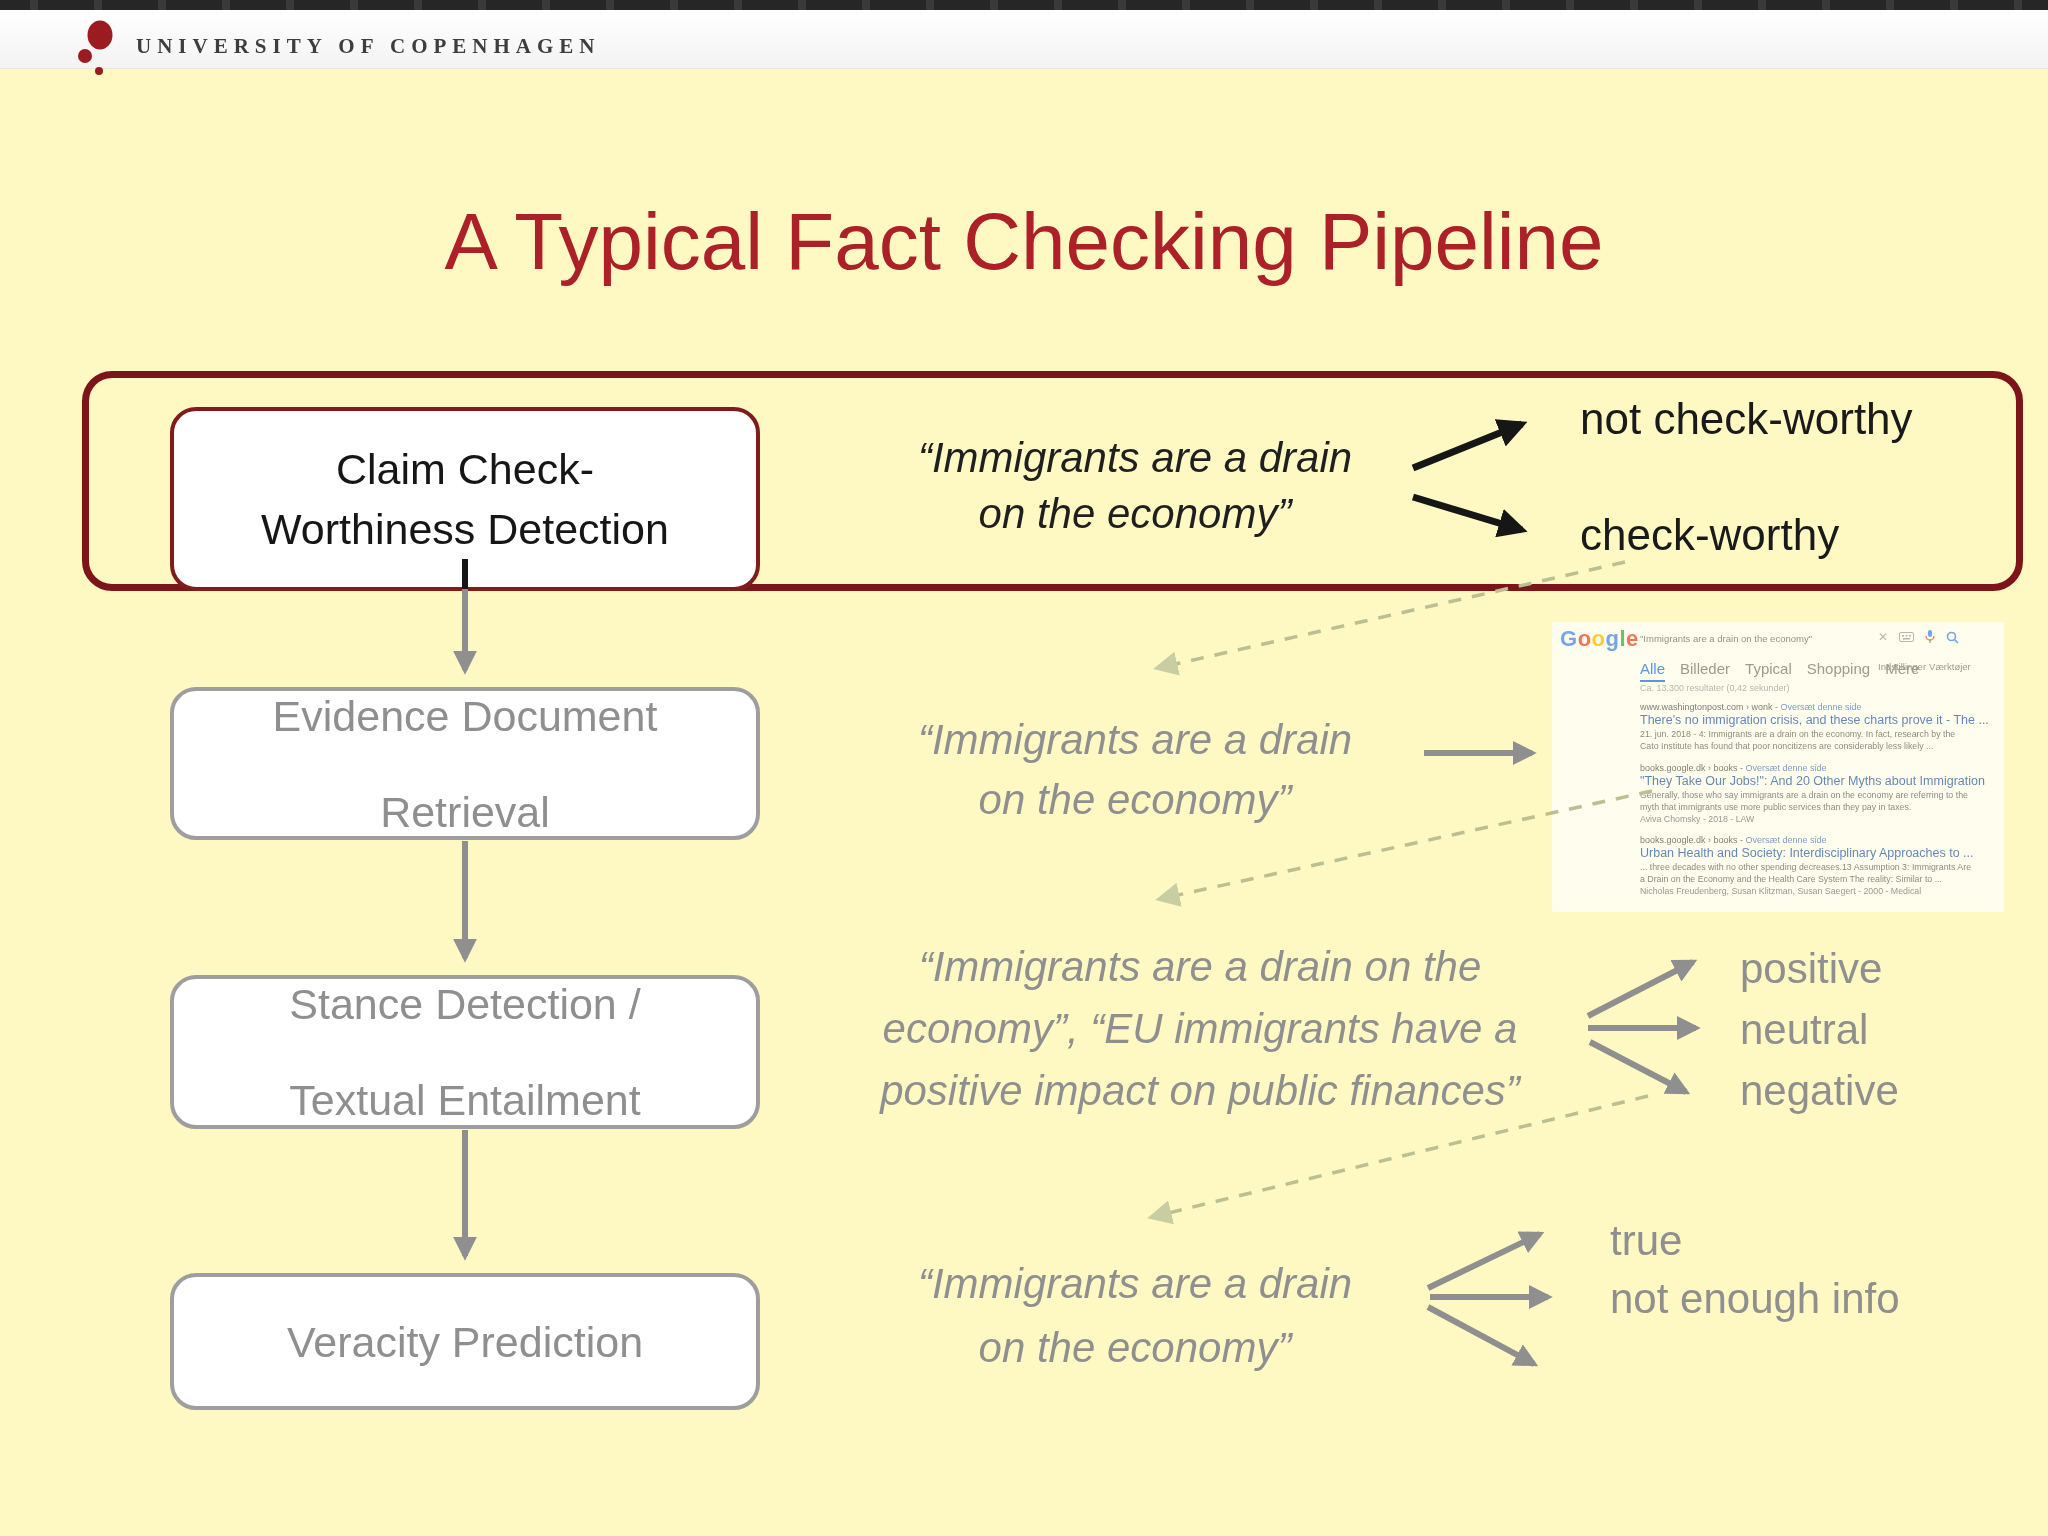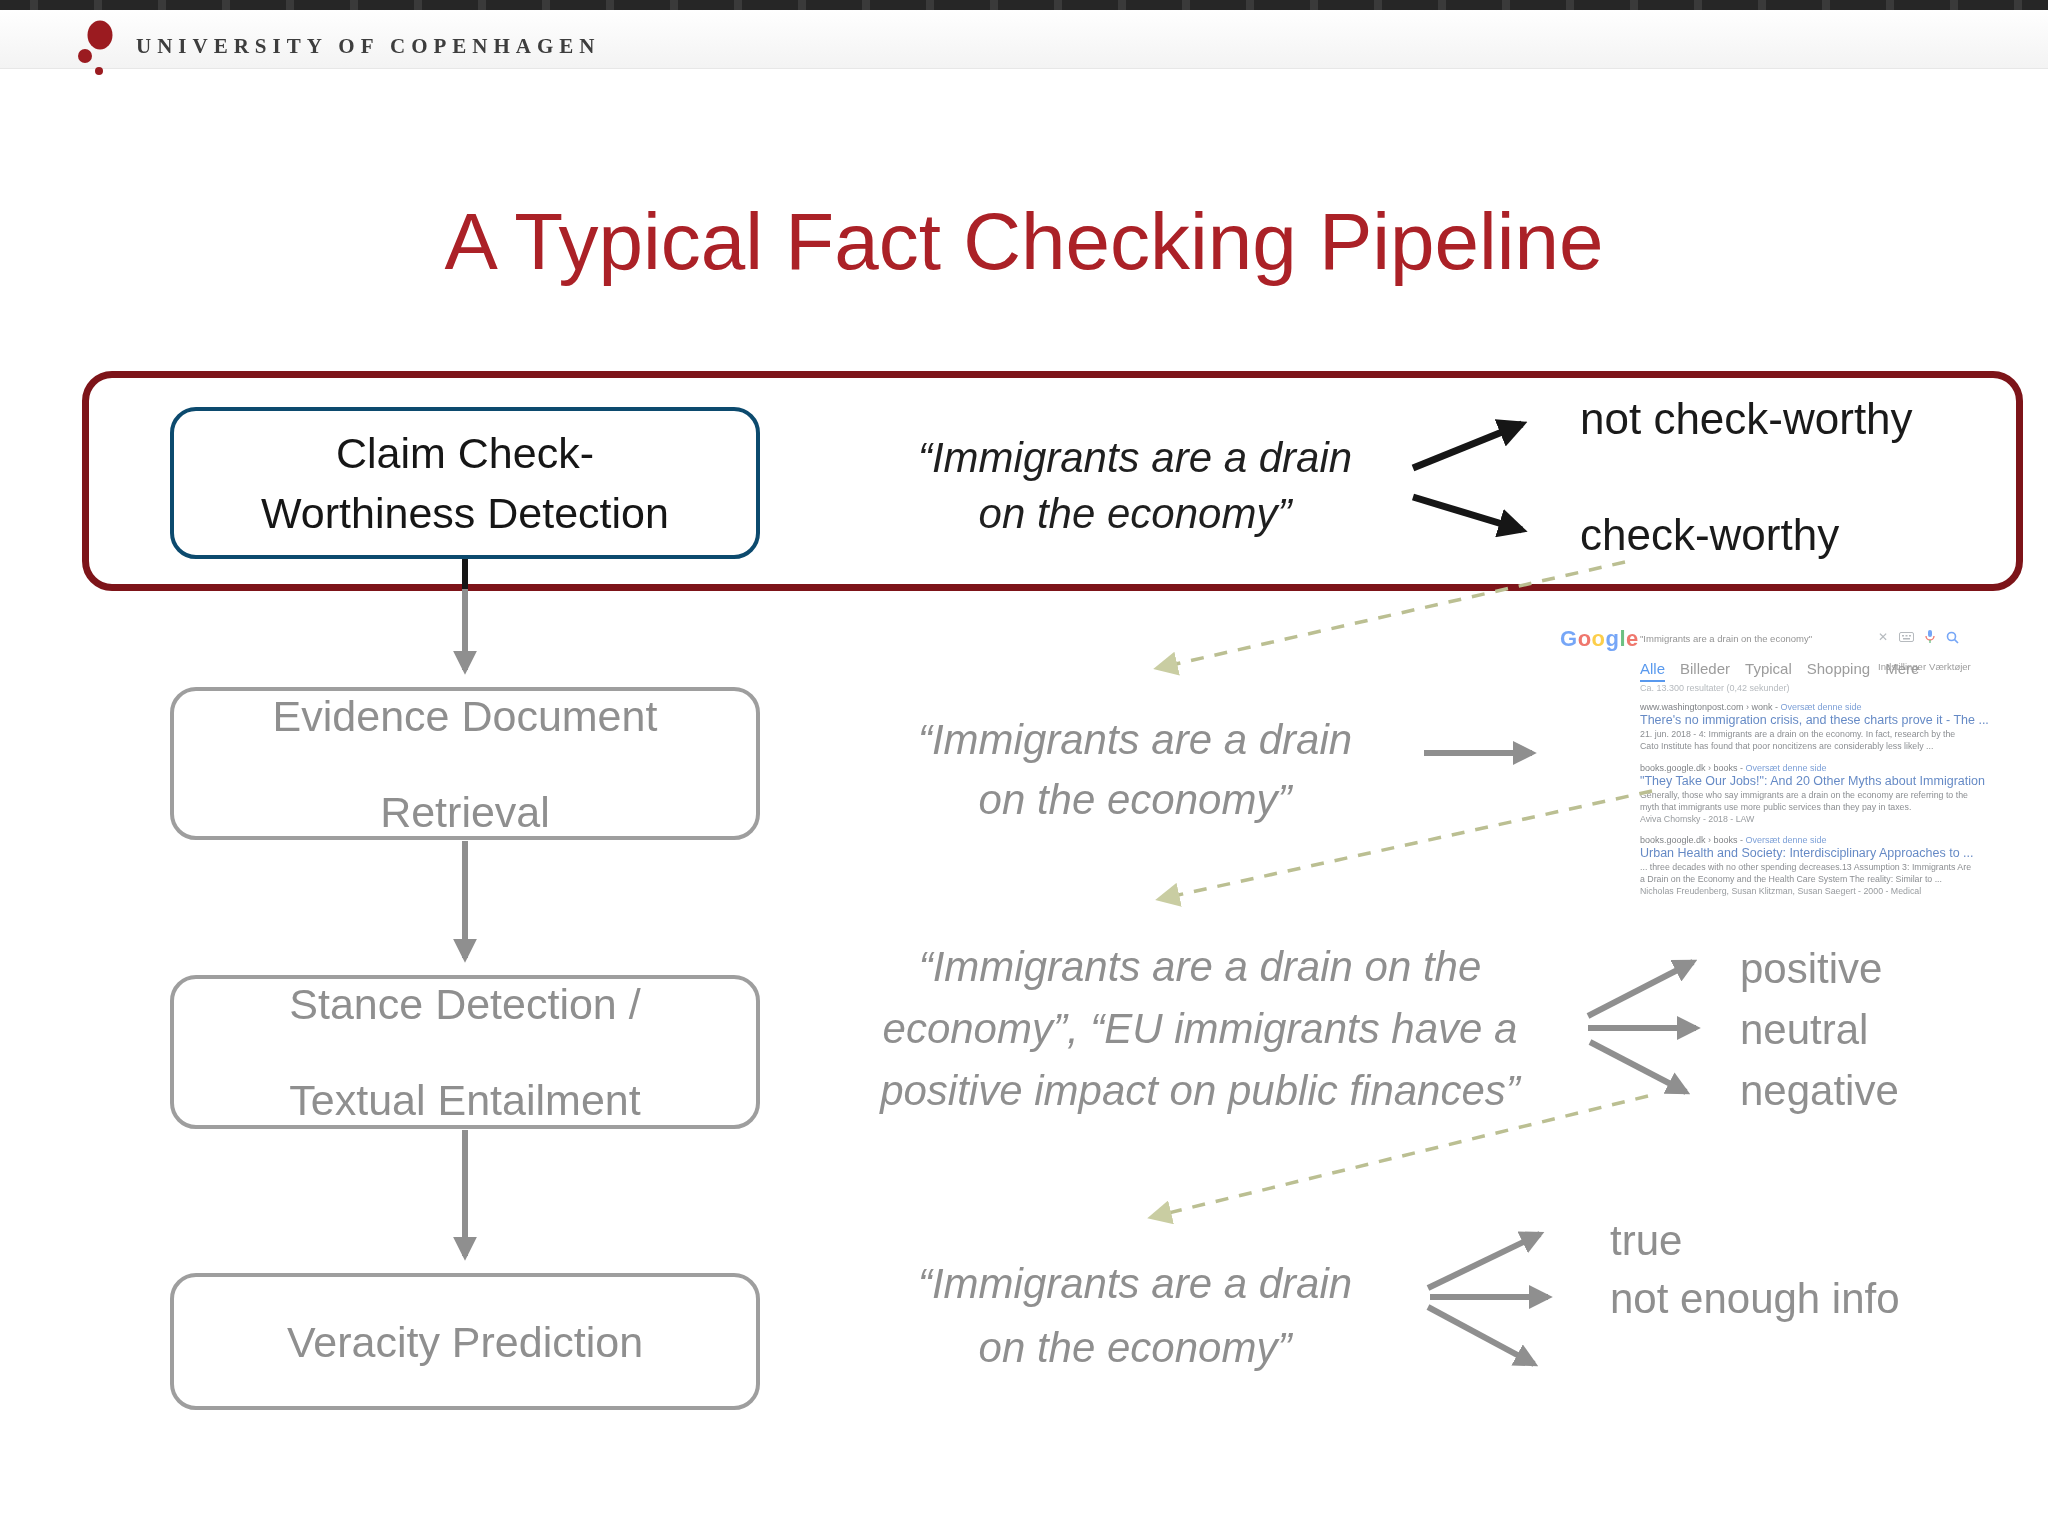--- a/index.html
+++ b/index.html
@@ -1,17 +1,17 @@
 <!DOCTYPE html>
 <html style="--title-red: #AB2127; --container-red: #7D1419;"><head>
 <meta charset="utf-8">
 <style>
   html,body { margin:0; padding:0; background:#e9e9e9; }
   .slide {
-    position:relative; width:2048px; height:1536px; background:#ffffff;
+    position:relative; width:2048px; height:1536px; background:#fef9c3;
     font-family:"Liberation Sans", sans-serif; overflow:hidden;
   }
   .topbar {
     position:absolute; left:0; top:0; width:2048px; height:10px;
     background:repeating-linear-gradient(90deg,#262626 0 30px,#3a3a3a 30px 38px,#262626 38px 64px);
   }
   .header {
     position:absolute; left:0; top:10px; width:2048px; height:58px;
     background:linear-gradient(#ffffff,#f3f3f3);
     border-bottom:1px solid #e7e7e7;
@@ -30,21 +30,21 @@
     position:absolute; left:82px; top:371px; width:1941px; height:220px;
     border:7px solid var(--container-red,#7D1419); border-radius:30px;
     box-sizing:border-box; background:transparent;
   }
   .pbox {
     position:absolute; left:170px; width:590px; box-sizing:border-box;
     border-radius:26px; display:flex; flex-direction:column;
     align-items:center; justify-content:center; text-align:center;
     font-size:43px; line-height:60px; background:#fff;
   }
-  .pbox.black { border:4px solid #0c4a6e; color:#161616; top:407px; height:152px; }
+  .pbox.black { border:4px solid #7f1d1d; color:#161616; top:407px; height:184px; }
   .pbox.gray  { border:4px solid #9E9E9E; color:#8F8F8F;gap:36px; }
   .pbox.ev  { top:687px;  height:153px; }
   .pbox.st  { top:975px;  height:154px; }
   .pbox.ve  { top:1273px; height:137px; }
   .claim {
     position:absolute; text-align:center; font-style:italic; font-size:42px;
     color:#8F8F8F;
   }
   .claim.c1 { left:860px; width:550px; top:430px; line-height:56px; color:#1f1f1f; }
   .claim.c2 { left:860px; width:550px; top:710px; line-height:60px; }

